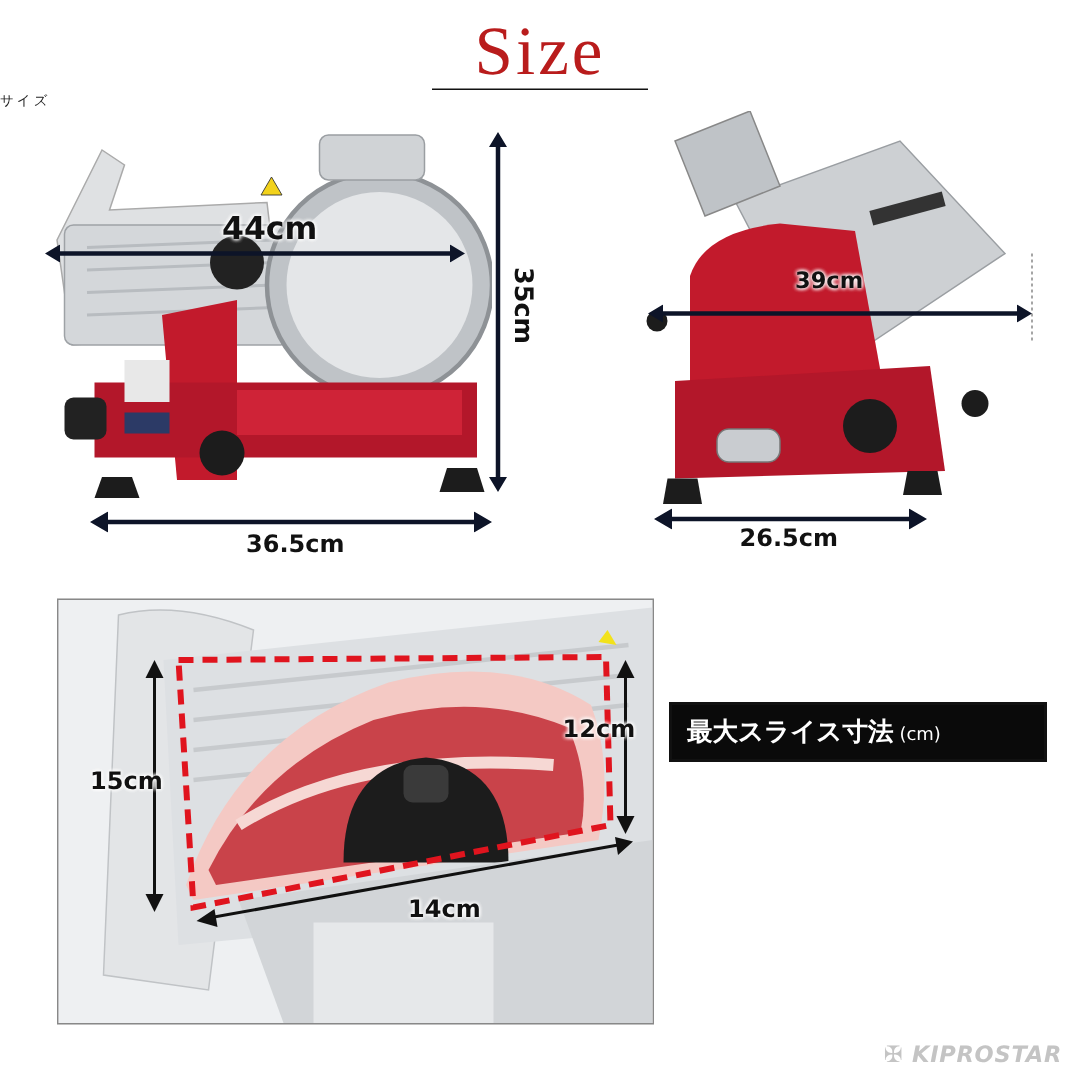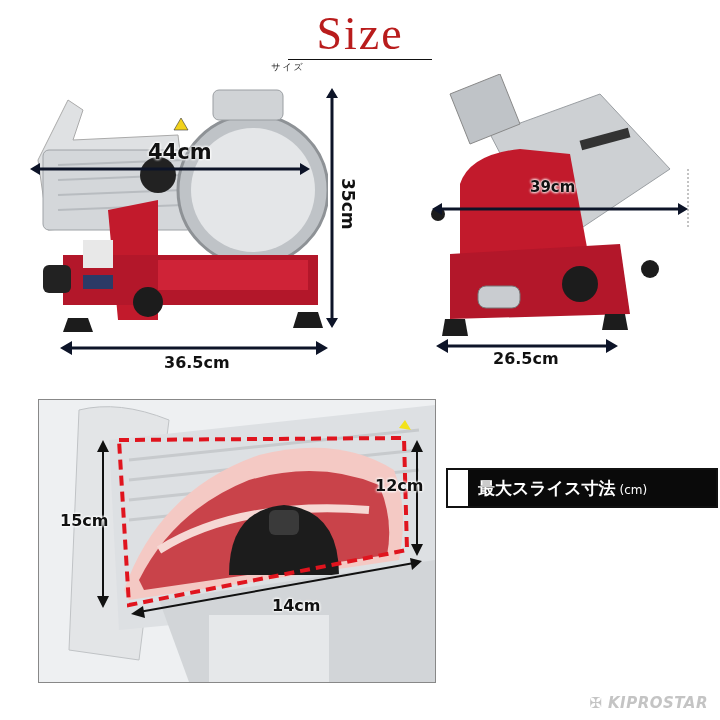--- a/index.html
+++ b/index.html
@@ -1,24 +1,24 @@
 <!DOCTYPE html>
 <html><head>
 <meta charset="utf-8">
 <style>
   html,body{margin:0;padding:0;background:#fff;}
   body{width:720px;height:720px;position:relative;overflow:hidden;font-family:"DejaVu Sans","Liberation Sans",sans-serif;}
   .abs{position:absolute;}
   .title{left:0;width:720px;top:8px;text-align:center;font-family:"Liberation Serif","DejaVu Serif",serif;font-size:46px;letter-spacing:2px;color:#b91c1c;line-height:52px;}
   .title-rule{left:288px;top:59px;width:144px;height:1px;background:#111;}
-  .subtitle{left:0;width:576px;top:61px;text-align:center;font-size:9px;color:#222;letter-spacing:2px;}
+  .subtitle{left:0;width:576px;top:61px;font-size:9px;color:#222;letter-spacing:2px;}
   .dimlabel{font-weight:bold;color:#111;font-size:16px;text-shadow:0 0 3px #fff,0 0 3px #fff,0 0 3px #fff;white-space:nowrap;}
   .vtext{writing-mode:vertical-rl;}
   .panel{left:38px;top:399px;width:396px;height:282px;border:1px solid #888;background:#f2f3f4;overflow:hidden;}
-  .spec{left:446px;top:468px;width:248px;border:2px solid #111;padding-left:20px;}
+  .spec{left:446px;top:468px;width:248px;border:2px solid #111;}
   .spec-head{background:#0a0a0a;color:#fff;font-size:17px;font-weight:bold;padding:6px 10px;height:24px;line-height:24px;}
   .spec-head small{font-size:12px;font-weight:normal;margin-left:4px;}
   .spec-body{background:#fff;color:#111;font-size:17px;padding:6px 14px;height:26px;line-height:26px;}
   .brand{right:12px;top:694px;font-size:15px;font-style:italic;font-weight:bold;color:#c4c4c4;letter-spacing:.5px;}
 </style>
 </head>
 <body>
 
 <div class="abs title">Size</div>
 <div class="abs title-rule"></div>

